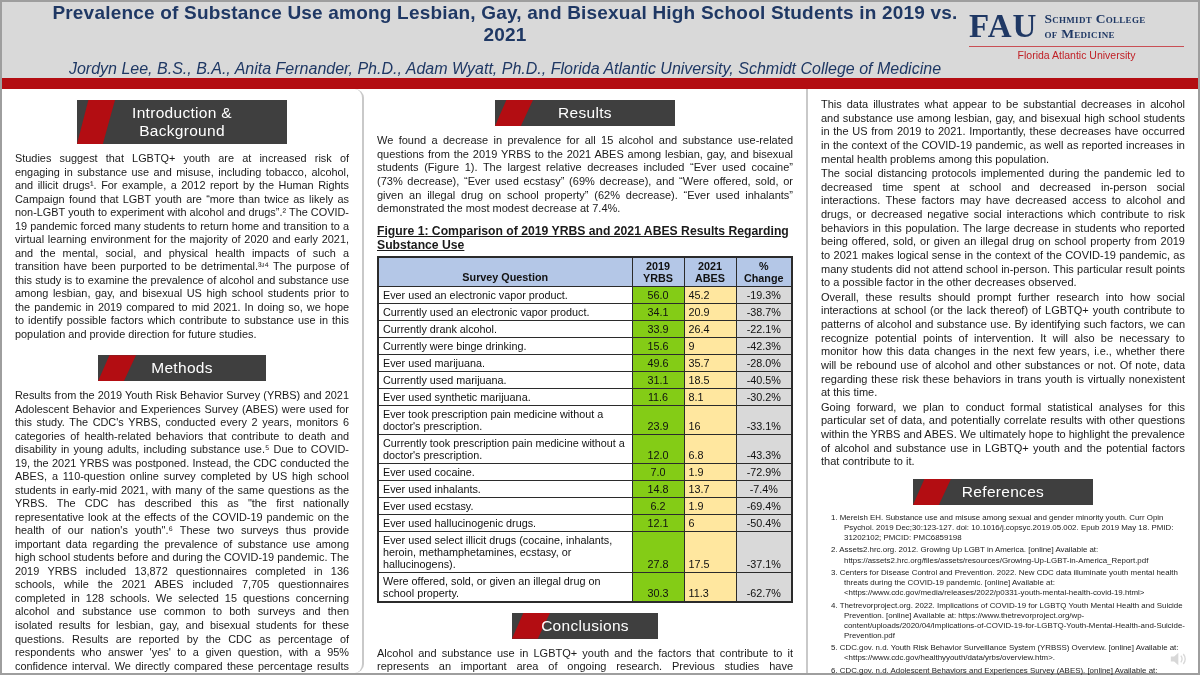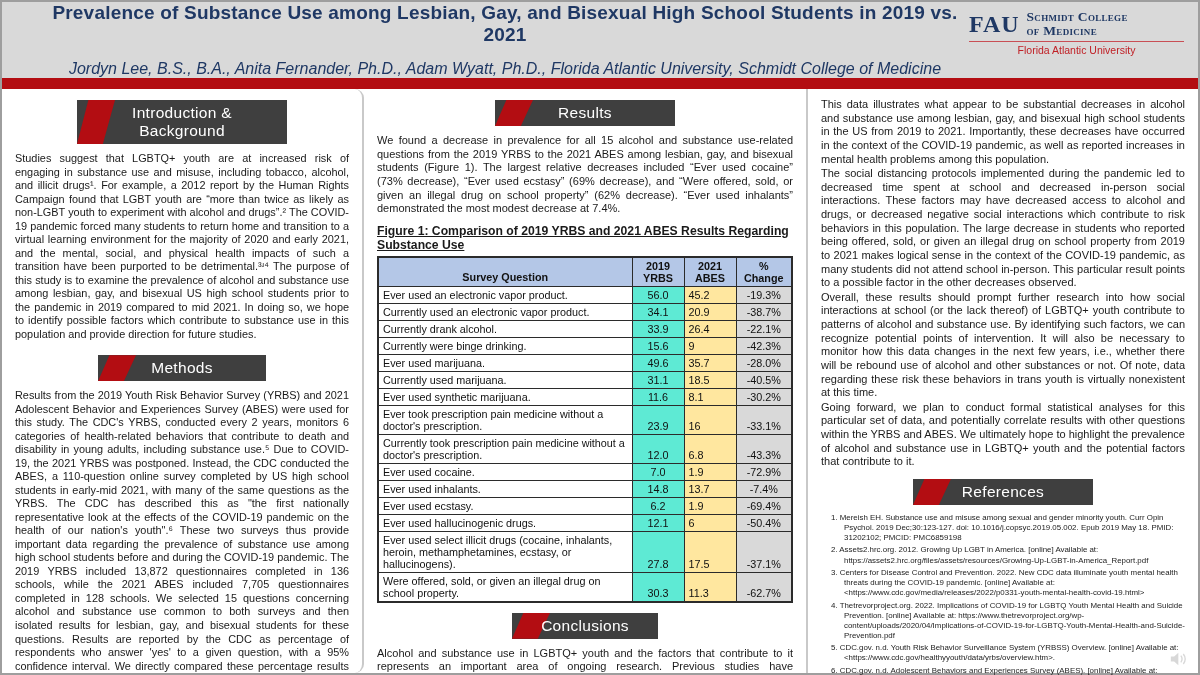--- a/index.html
+++ b/index.html
@@ -32,21 +32,21 @@
     text-align:center; color:#1f3864; font-style:italic;
     font-size:16px; margin-top:7px;
     padding:0 230px 0 40px;
   }
   .logo {
     position:absolute; right:14px; top:8px; width:215px;
     font-family:"Liberation Serif", serif;
   }
   .logo-top { display:flex; align-items:center; gap:7px; }
   .logo-fau {
-    color:#1f3864; font-weight:bold; font-size:24px; letter-spacing:1px;
+    color:#1f3864; font-weight:bold; font-size:33px; letter-spacing:1px;
     line-height:1;
   }
   .logo-college {
     color:#1f3864; font-variant:small-caps; font-size:13.5px;
     line-height:1.05; font-weight:bold; letter-spacing:.3px;
   }
   .logo-rule { border-top:1.5px solid #c94f55; margin-top:3px; }
   .logo-univ {
     color:#c02026; font-size:10.5px; text-align:center; margin-top:2px;
     font-family:"Liberation Sans", sans-serif;
@@ -102,21 +102,21 @@
   }
   table.results th, table.results td {
     border:1px solid #2b2b2b; padding:2px 4px;
   }
   table.results th {
     background:#b4c7e7; font-weight:bold; text-align:center;
     white-space:pre-line; vertical-align:bottom; font-size:10.8px;
   }
   table.results th.q-h { vertical-align:bottom; padding-bottom:3px; }
   td.q { text-align:left; background:#ffffff; }
-  td.y19 { text-align:center; background:#5eead4; vertical-align:bottom; width:52px; }
+  td.y19 { text-align:center; background:#84cc16; vertical-align:bottom; width:52px; }
   td.y21 { text-align:left; background:#ffe79f; vertical-align:bottom; width:52px; }
   td.chg { text-align:center; background:#d9d9d9; vertical-align:bottom; width:56px; }
 
   
   .col-mid .sec-bar.w-conclusions { margin-top:10px; }
 
   
   .col-right .sec-bar.w-references { margin-top:10px; }
   ol.refs {
     list-style:none; font-size:7.9px; line-height:1.27; color:#222;

